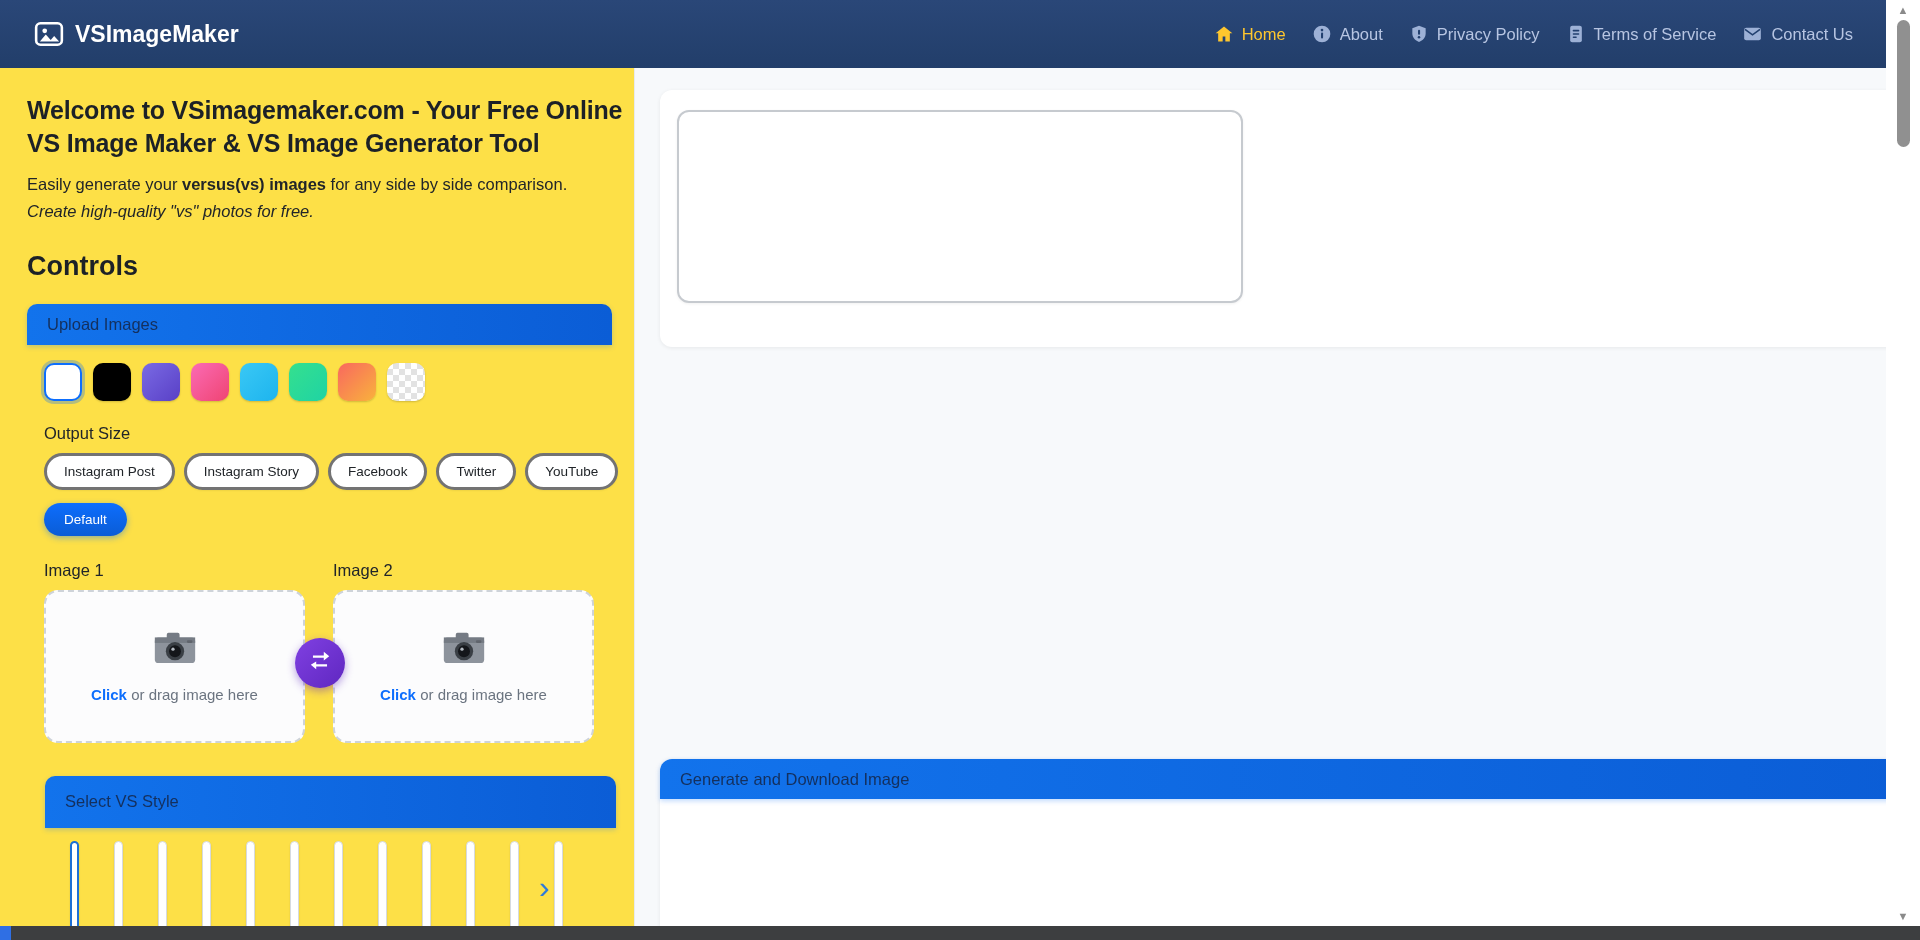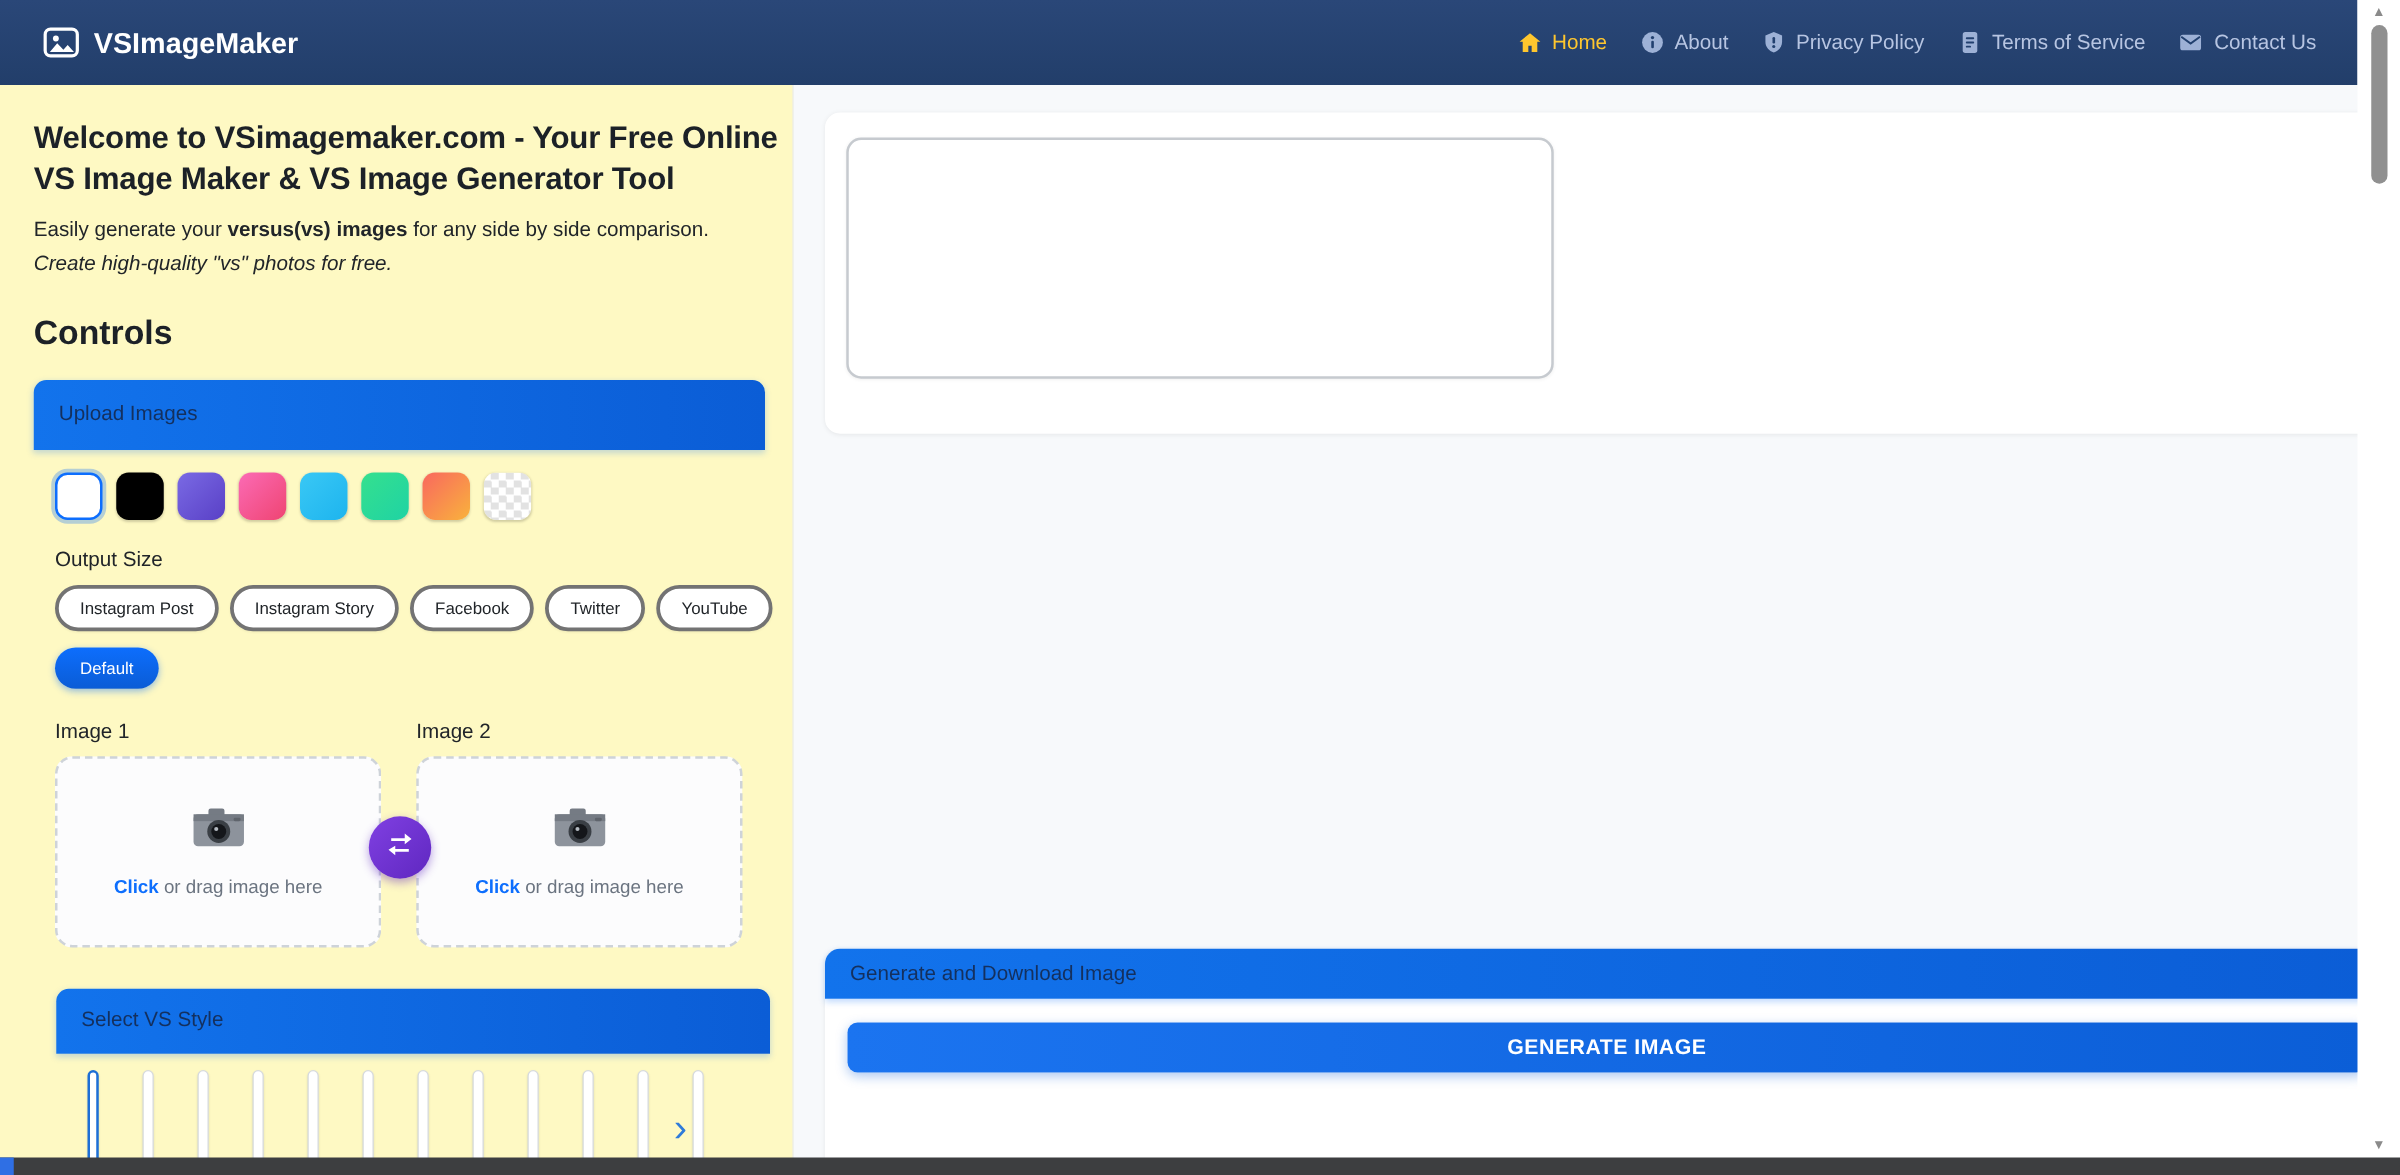--- a/index.html
+++ b/index.html
@@ -11,31 +11,31 @@
             display:flex; align-items:center; padding:0 33px 0 34px; }
   .brand { display:flex; align-items:center; gap:11px; color:#fff; font-size:23px; font-weight:700; cursor:pointer; }
   .brand svg { display:block; }
   .nav { margin-left:auto; display:flex; align-items:center; gap:26px; }
   .nav-link { display:flex; align-items:center; gap:8px; font-size:16.5px; color:#b7c5e2; text-decoration:none; cursor:pointer; }
   .nav-link.active { color:#fec62e; }
   .nav-link svg { display:block; }
 
   
   .main { display:flex; height:872px; }
-  .left-panel { width:635px; background:#fef9c3; border-right:1px solid #e8eaee; padding:26px 0 0 27px; flex-shrink:0; }
+  .left-panel { width:635px; background:#fde047; border-right:1px solid #e8eaee; padding:26px 0 0 27px; flex-shrink:0; }
   .right-region { flex:1; background:#f7f9fb; padding:22px 9px 0 25px; display:flex; flex-direction:column; }
 
   
   .hero-title { font-size:25px; font-weight:700; line-height:1.3; letter-spacing:-0.2px; color:#1c2127; white-space:nowrap; }
   .hero-intro { margin-top:14px; font-size:16.5px; line-height:1.45; color:#212529; }
   .hero-intro b { font-weight:700; }
   .hero-italic { display:block; font-size:16.5px; font-style:italic; margin-top:3px; }
   .controls-heading { margin-top:27px; font-size:27px; font-weight:700; color:#1c2127; }
 
-  .card-header { height:56px; background:linear-gradient(90deg,#1273ec,#0b5dd6);
+  .card-header { height:41px; background:linear-gradient(90deg,#1273ec,#0b5dd6);
                  border-radius:10px 10px 0 0; display:flex; align-items:center; padding-left:20px;
                  font-size:16.5px; font-weight:500; color:#14305e; box-shadow:0 2px 5px rgba(13,110,253,.25); }
   .upload-card { width:585px; margin-top:22px; }
   .card-body { padding:18px 17px 6px 17px; }
   .field-label { font-size:16.5px; color:#212529; margin-bottom:10px; }
 
   .swatches { display:flex; gap:11px; margin-bottom:23px; }
   .swatch { width:38px; height:38px; border-radius:10px; cursor:pointer; box-shadow:0 1px 2px rgba(0,0,0,.18); }
   .swatch.selected { border:2px solid #0d6efd; box-shadow:0 0 0 3px rgba(13,110,253,.3); }
 
@@ -260,21 +260,20 @@
     </div>
   </div>
 
   <div class="right-region">
     <div class="preview-card">
       <div class="preview-canvas"></div>
     </div>
 
     <div class="generate-card">
       <div class="card-header generate-header">Generate and Download Image</div>
-      <button class="generate-btn">GENERATE IMAGE</button>
     </div>
   </div>
 </div>
 
 <div class="scroll-strip">
   <div class="scroll-arrow up">▲</div>
   <div class="scroll-thumb"></div>
   <div class="scroll-arrow down">▼</div>
 </div>
 

